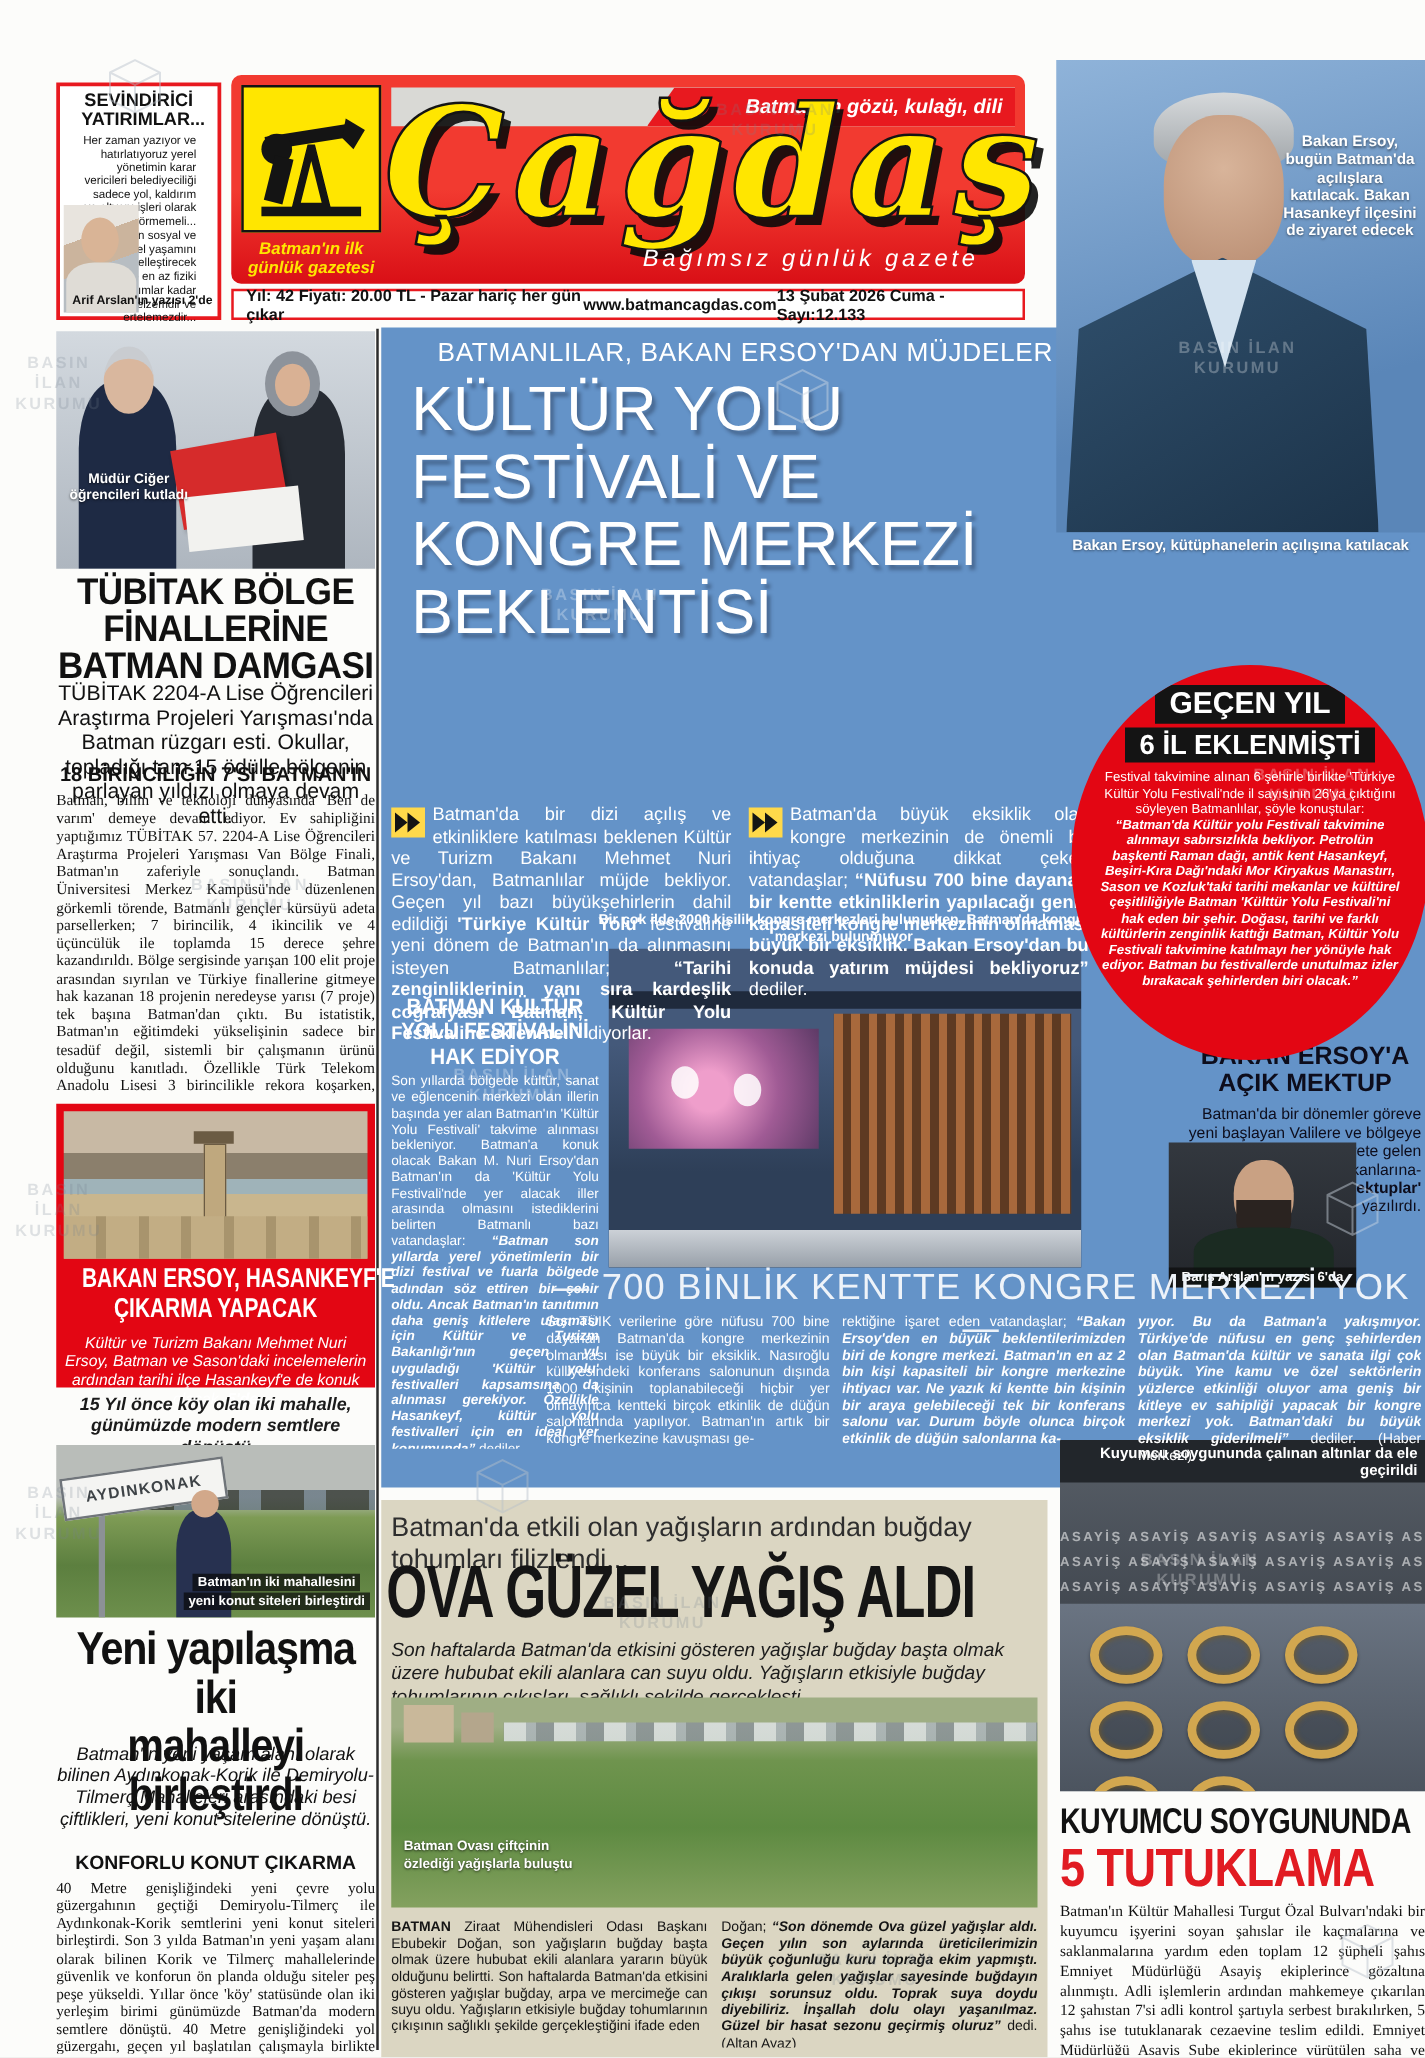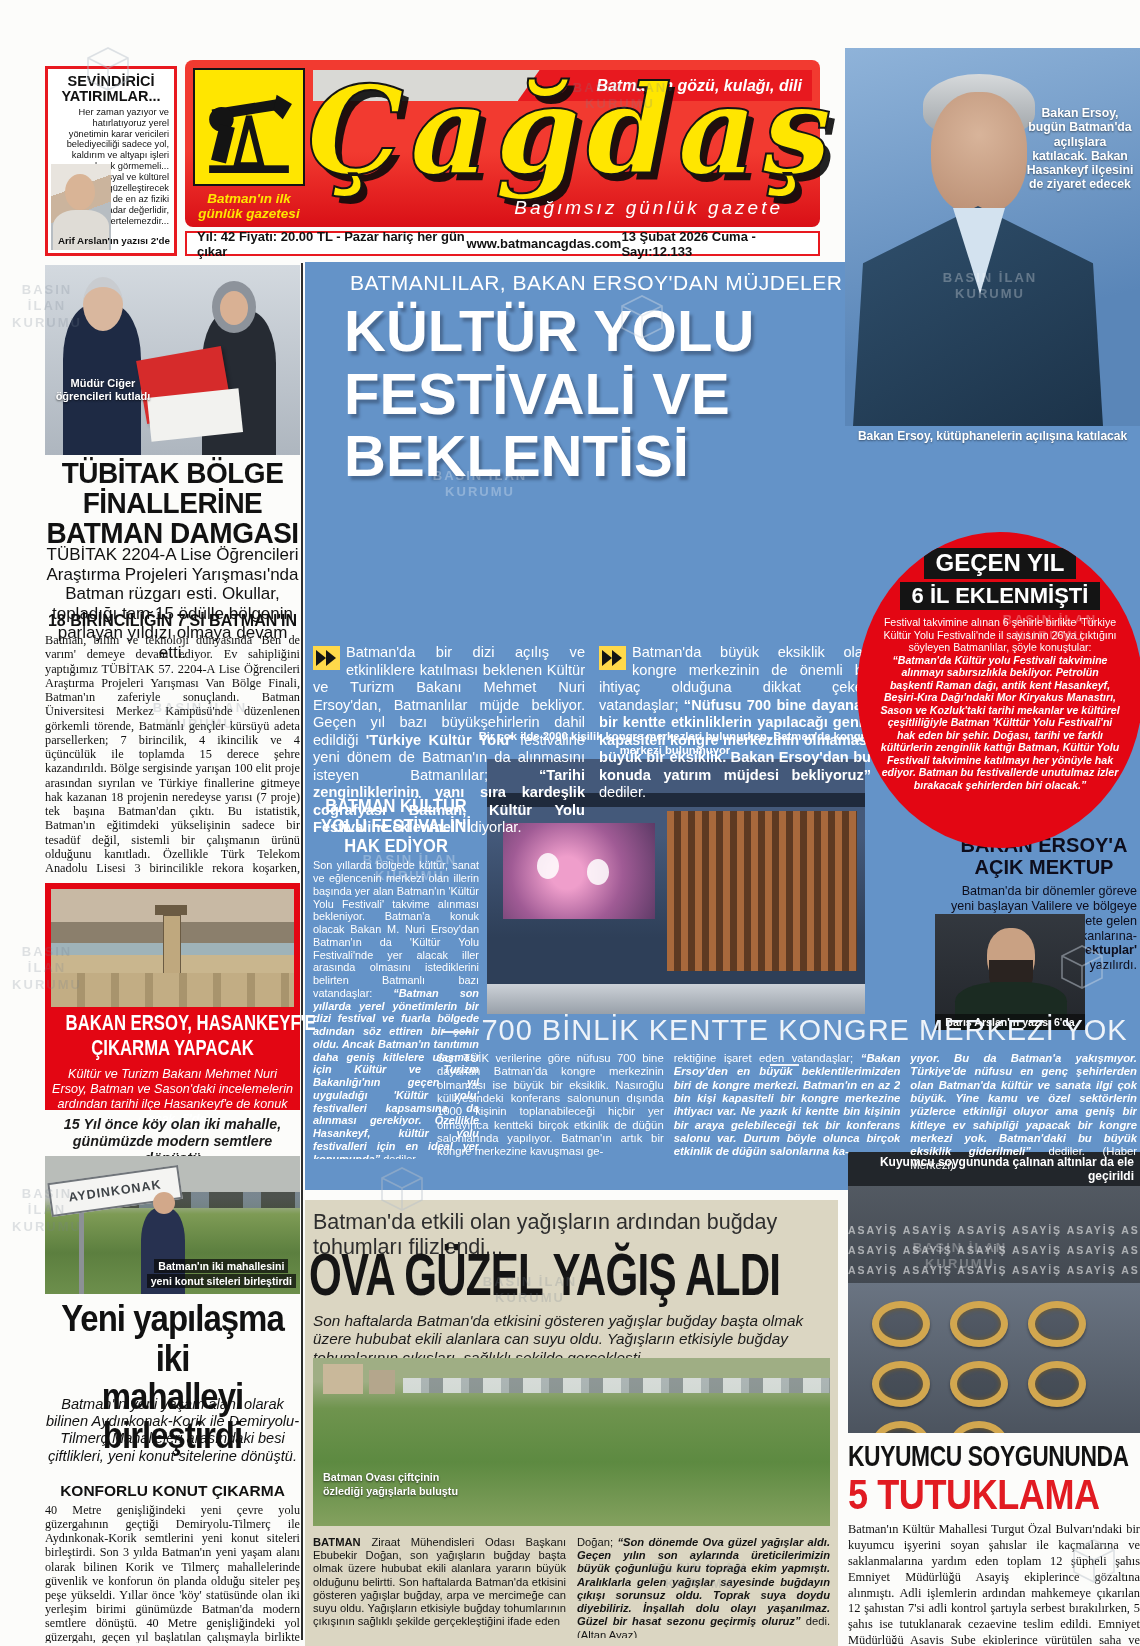--- a/index.html
+++ b/index.html
@@ -9,21 +9,21 @@
   .b{font-weight:bold;}
   .bi{font-weight:bold;font-style:italic;}
 
   
   .wm{position:absolute;z-index:60;pointer-events:none;text-align:center;font-weight:bold;
       font-size:13px;letter-spacing:2px;line-height:1.25;color:#75818f;opacity:.22;}
   .wm.light{color:#ffffff;opacity:.28;}
   .cube{position:absolute;z-index:60;pointer-events:none;opacity:.45;}
 
   
-  .arif{left:45px;top:66px;width:132px;height:190px;border:3px solid #e8191f;background:#fff;padding:5px 5px;box-sizing:border-box;}
+  .arif{left:45px;top:66px;width:132px;height:190px;border:3px solid #e8191f;background:#fff;padding:5px 17px;box-sizing:border-box;}
   .arif-title{font-weight:bold;font-size:14.5px;line-height:1.02;text-align:center;}
   .arif-body{font-size:9.3px;line-height:1.18;text-align:right;margin-top:3px;}
   .arif-photo{position:absolute;left:3px;bottom:3px;width:60px;height:86px;
       background:linear-gradient(160deg,#e8e4de 0 30%,#cbb49d 30% 55%,#b7bdc2 55%);}
   .arif-face{position:absolute;left:14px;top:10px;width:30px;height:36px;border-radius:50%;background:#d9b496;}
   .arif-suit{position:absolute;left:2px;bottom:0;width:56px;height:40px;border-radius:40% 40% 0 0;background:#dfdcd6;}
   .arif-by{position:absolute;right:4px;bottom:6px;font-weight:bold;font-size:9.8px;text-align:right;line-height:1.1;}
 
   
   .masthead{left:185px;top:60px;width:635px;height:167px;background:linear-gradient(#f23a30 0 55%,#d90f16);border-radius:8px;}
@@ -49,21 +49,21 @@
   .er-shirt{position:absolute;left:108px;top:160px;width:52px;height:86px;background:#d3e2ef;clip-path:polygon(0 0,100% 0,52% 100%);}
   .ersoy-cap{position:absolute;right:5px;top:58px;width:110px;color:#fff;font-weight:bold;font-size:12.3px;line-height:1.16;text-align:center;text-shadow:0 1px 2px rgba(0,0,0,.5);}
   .ersoy-botcap{left:845px;top:430px;width:295px;z-index:7;color:#fff;font-weight:bold;font-size:12px;line-height:1.15;text-align:center;text-shadow:0 1px 2px rgba(0,0,0,.45);}
 
   
   .vrule{left:301px;top:263px;width:2px;height:1377px;background:#2c2c2c;}
 
   
   .mainblue{left:305px;top:262px;width:835px;height:928px;background:#6493c8;}
   .kicker{position:absolute;left:45px;top:9px;color:#fff;font-size:21px;letter-spacing:.5px;}
-  .bigh{position:absolute;left:39px;top:38px;color:#fff;font-weight:bold;font-size:58px;line-height:1.08;
+  .bigh{position:absolute;left:24px;top:38px;color:#fff;font-weight:normal;font-size:50px;line-height:1.08;
         text-shadow:3px 4px 3px rgba(20,30,50,.35);z-index:8;}
   .bigh div{white-space:nowrap;}
   .intros{position:absolute;left:8px;top:382px;width:580px;display:flex;gap:14px;z-index:8;}
   .intro{width:272px;color:#fff;font-size:14.6px;line-height:1.2;text-align:justify;}
   .arrow-icon{float:left;width:27px;height:24px;background:#ffd94a;margin:2px 6px 2px 0;position:relative;}
   .arrow-icon i{position:absolute;top:4px;width:0;height:0;border-top:8px solid transparent;border-bottom:8px solid transparent;border-left:10px solid #141414;}
   .arrow-icon i.a1{left:3px;} .arrow-icon i.a2{left:13px;}
 
   
   .circle{position:absolute;left:552px;top:270px;width:286px;height:316px;background:#e30613;border-radius:50%;
@@ -214,20 +214,21 @@
     <div class="er-shirt"></div>
     <div class="ersoy-cap">Bakan Ersoy, bugün Batman'da açılışlara katılacak. Bakan Hasankeyf ilçesini de ziyaret edecek</div>
   </div>
   <div class="abs ersoy-botcap">Bakan Ersoy, kütüphanelerin açılışına katılacak</div>
 
   <div class="abs mainblue">
     <div class="kicker">BATMANLILAR, BAKAN ERSOY'DAN MÜJDELER BEKLİYOR</div>
     <div class="bigh">
       <div>KÜLTÜR YOLU</div>
       <div>FESTİVALİ VE</div>
+      <div>KONGRE MERKEZİ</div>
       <div>BEKLENTİSİ</div>
     </div>
 
     <div class="intros">
       <p class="intro" style="margin:0">
         <span class="arrow-icon">
             <i class="a1"></i>
             <i class="a2"></i>
           </span>
         <span>Batman'da bir dizi açılış ve etkinliklere katılması beklenen Kültür ve Turizm Bakanı Mehmet Nuri Ersoy'dan, Batmanlılar müjde bekliyor. Geçen yıl bazı büyükşehirlerin dahil edildiği </span><span class="b">'Türkiye Kültür Yolu'</span><span> festivaline yeni dönem de Batman'ın da alınmasını isteyen Batmanlılar; </span><span class="b">“Tarihi zenginliklerinin yanı sıra kardeşlik coğrafyası Batman, Kültür Yolu Festivaline eklenmeli”</span><span> diyorlar.</span>

